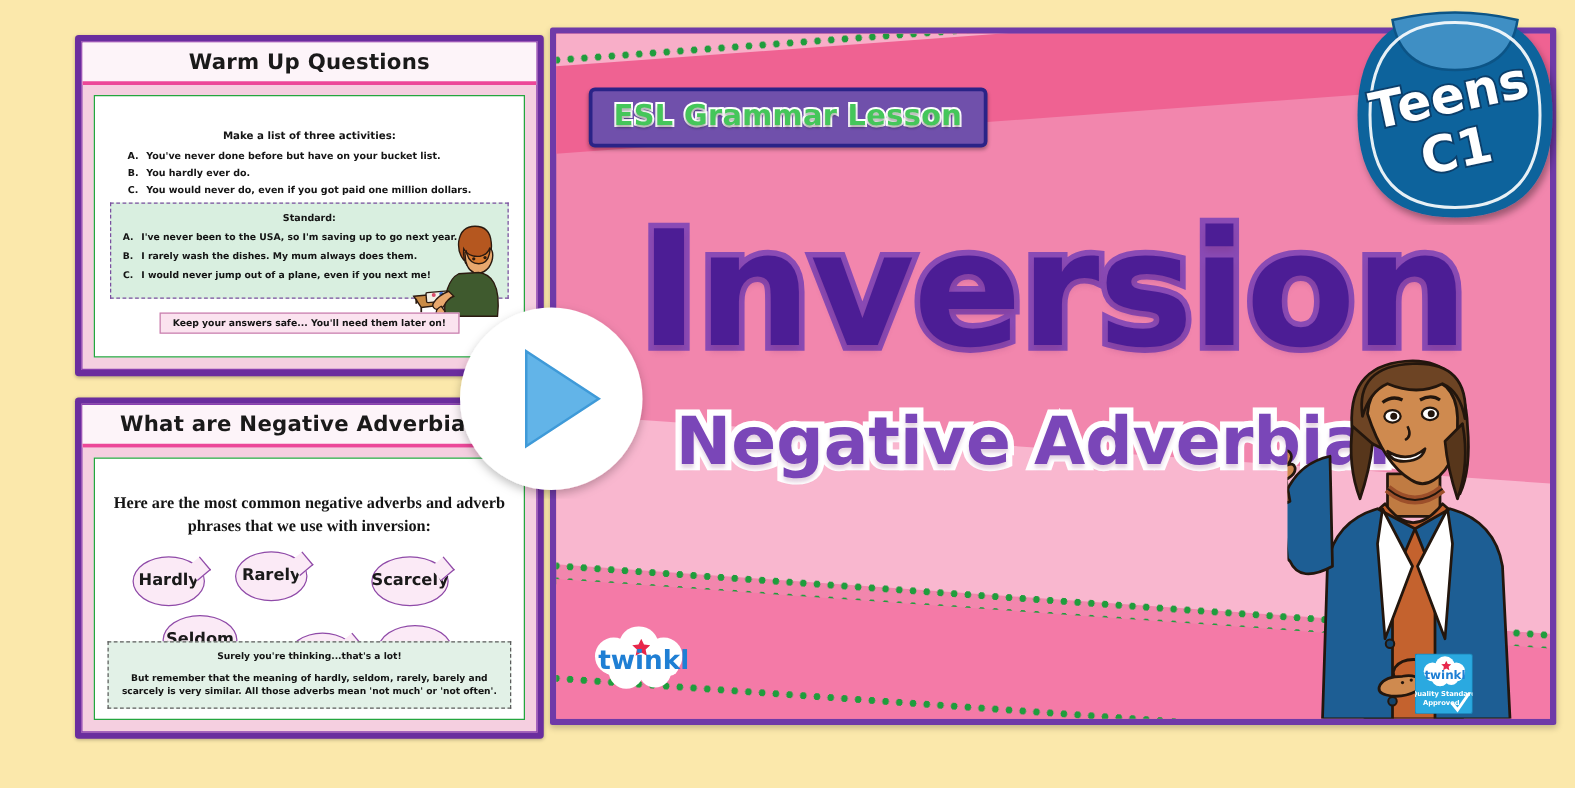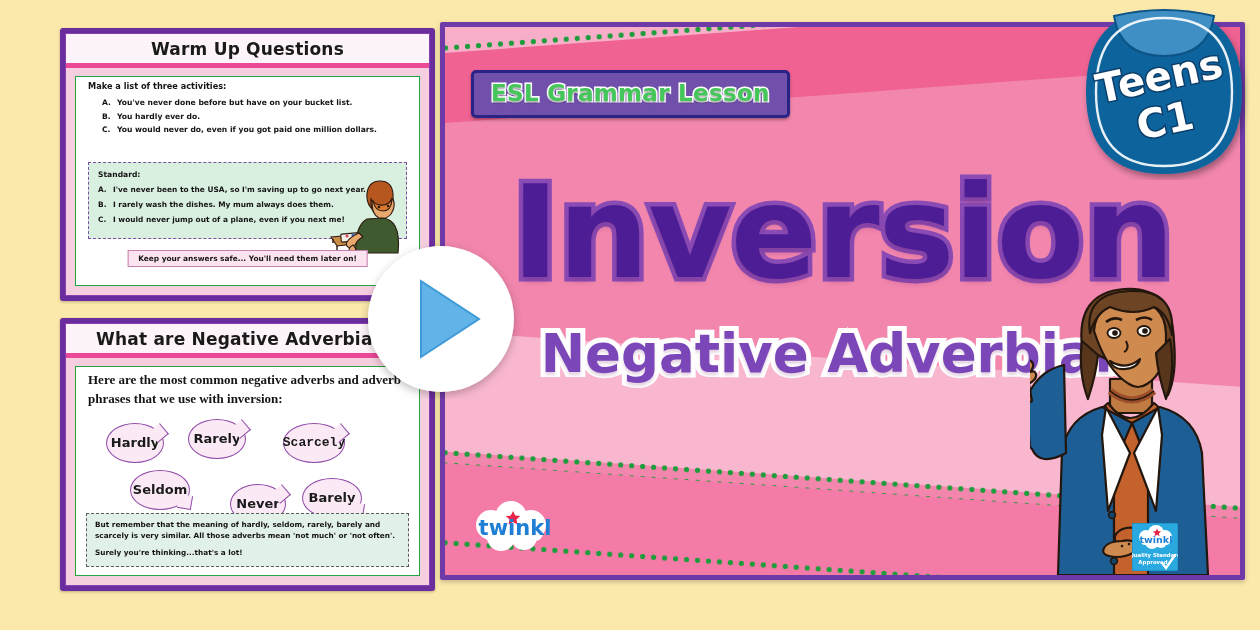--- a/index.html
+++ b/index.html
@@ -23,37 +23,38 @@
     position: absolute; inset: 5px;
     background: #f5cfe0;
     border: 1px solid #8a3fb0;
     display: flex; flex-direction: column;
   }
   .thumb-titlebar {
     background: #fdf4f9;
     height: 34px;
     flex: 0 0 34px;
     display: flex; align-items: center; justify-content: center;
-    border-bottom: 5px solid #ec4899;
+    border-bottom: 3px solid #ec4899;
   }
   .thumb-title {
     font-family: "DejaVu Sans", sans-serif;
     font-weight: bold;
     font-size: 17px;
     color: #1a1a1a;
     letter-spacing: .2px;
     white-space: nowrap;
   }
   .thumb-body { position: relative; flex: 1; padding: 8px 9px 9px 9px; }
   .sheet {
     position: absolute; inset: 8px 9px 9px 9px;
     background: #ffffff;
     border: 1.5px solid #24a63f;
-    padding: 4px 12px;
+    padding: 26px 12px;
     overflow: hidden;
+    text-align: center;
   }
 
   .q-head {
     font-family: "DejaVu Sans", sans-serif;
     font-weight: bold; font-size: 8.2px; color: #141414;
     margin-bottom: 7px;
   }
   .q-list { list-style: none; padding-left: 14px; }
   .q-list li {
     font-family: "DejaVu Sans", sans-serif;
@@ -303,37 +304,37 @@
         <div class="sheet">
           <div class="intro-text">Here are the most common negative adverbs and adverb phrases that we use with inversion:</div>
 
           <div class="bubbles">
             <div class="bubble tail-tr" style="left:18px; top:8px; width:58px; height:40px;">
               <span>Hardly</span>
             </div>
             <div class="bubble tail-tr" style="left:100px; top:4px; width:58px; height:40px;">
               <span>Rarely</span>
             </div>
-            <div class="bubble tail-tr" style="left:195px; top:8px; width:62px; height:40px;font-family:Liberation Mono, monospace;">
+            <div class="bubble tail-tr" style="left:209px; top:8px; width:62px; height:40px;">
               <span>Scarcely</span>
             </div>
             <div class="bubble tail-br" style="left:42px; top:55px; width:60px; height:40px;">
               <span>Seldom</span>
             </div>
             <div class="bubble tail-tr" style="left:142px; top:69px; width:56px; height:40px;">
               <span>Never</span>
             </div>
             <div class="bubble tail-br" style="left:214px; top:63px; width:60px; height:40px;">
               <span>Barely</span>
             </div>
           </div>
 
           <div class="note-box">
+            <div class="note-line">Surely you're thinking...that's a lot!</div>
             <div class="note-line">But remember that the meaning of hardly, seldom, rarely, barely and scarcely is very similar. All those adverbs mean 'not much' or 'not often'.</div>
-            <div class="note-line">Surely you're thinking...that's a lot!</div>
           </div>
         </div>
       </div>
     </div>
   </div>
 
   <div id="main-slide">
     <div id="main-inner">
 
       <div class="band" style="top:-30px; height:130px; background:#ef6292; transform:rotate(-4.2deg); transform-origin:left top;"></div>

